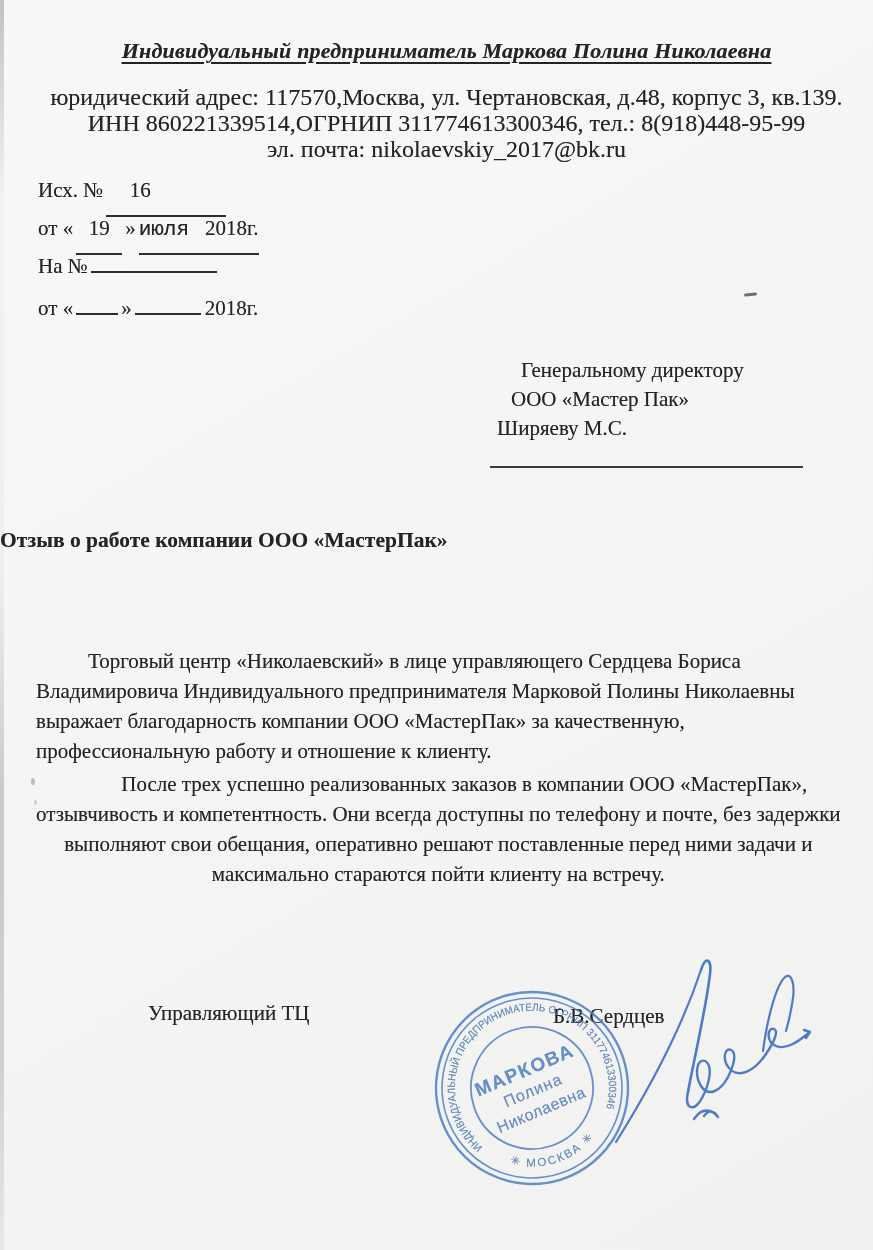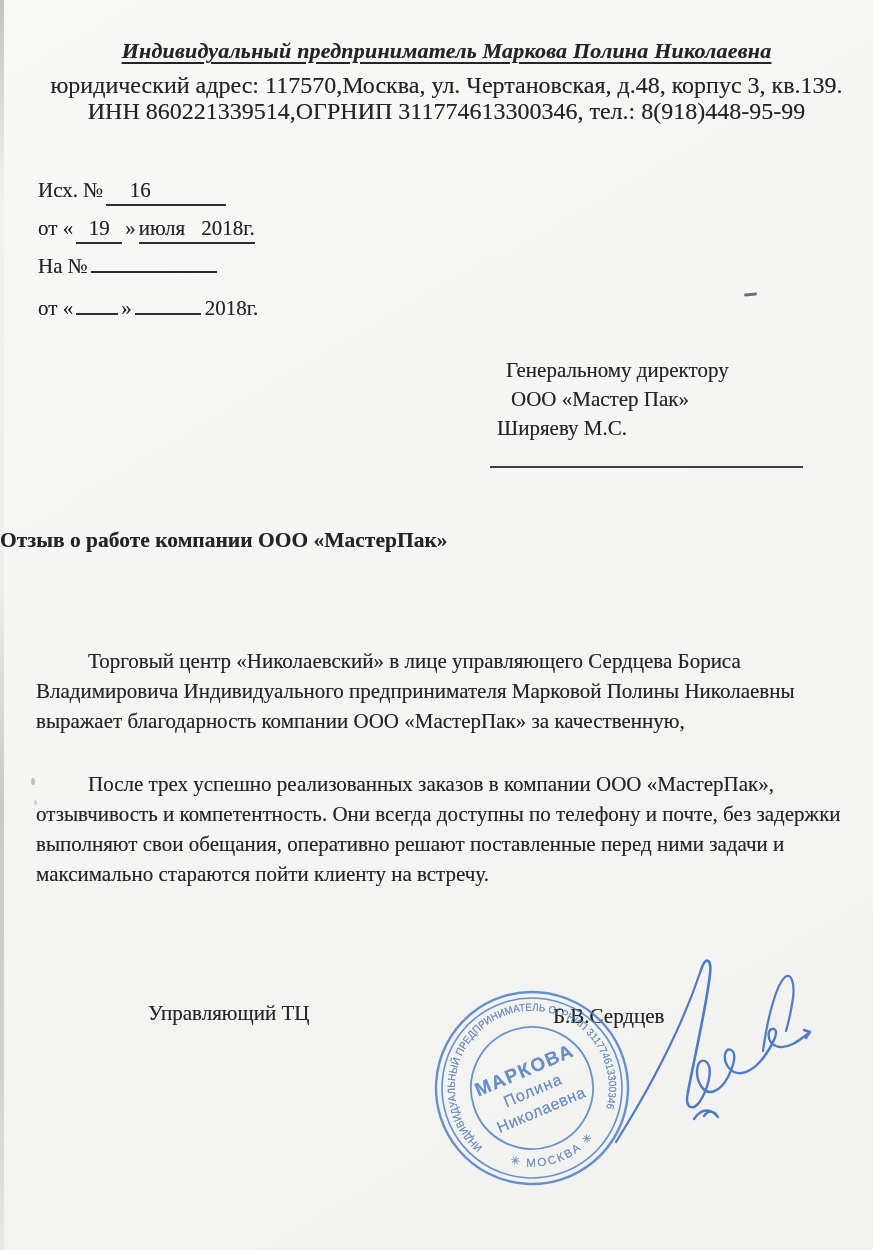--- a/index.html
+++ b/index.html
@@ -12,45 +12,45 @@
   .edge-shadow{
     position:absolute;left:0;top:0;bottom:0;width:4px;pointer-events:none;
     background:linear-gradient(180deg,rgba(70,70,70,.30),rgba(140,140,140,.05) 16%,
       rgba(140,140,140,.07) 46%,rgba(75,75,75,.26) 64%,rgba(85,85,85,.22) 86%,rgba(130,130,130,.10));
   }
   
   .letterhead{position:absolute;left:24px;right:4px;top:38px;text-align:center;}
   .lh-title{
     font-size:22px;font-weight:bold;font-style:italic;letter-spacing:.2px;
     text-decoration:underline;text-decoration-thickness:2px;text-underline-offset:4px;
-    margin-bottom:8px;
+    margin-bottom:20px;
   }
   .lh-line{font-size:24px;line-height:26px;}
   
   .ref{position:absolute;left:38px;top:178px;font-size:21px;}
   .ref-line{position:absolute;left:0;white-space:nowrap;}
   .rl1{top:0;} .rl2{top:38px;} .rl3{top:76px;} .rl4{top:118px;}
   .blank{
     display:inline-block;border-bottom:2px solid #2e2e2e;text-align:center;
-    vertical-align:baseline;padding-bottom:1px;margin-left:3px;
+    vertical-align:baseline;padding-bottom:12px;margin-left:3px;
   }
   .w120{width:120px;} .w46{width:46px;} .w98{min-width:98px;} .w126{width:126px;} .w42{width:42px;} .w66{width:66px;}
   .shift-left{display:inline-block;margin-right:52px;}
-  .mo{margin-right:16px;}
+  .mo{margin-right:16px;font-family:Liberation Mono, monospace;}
   .qc{margin-left:3px;}
   .yr-after{margin-left:4px;}
   
   .addr{position:absolute;left:497px;top:356px;font-size:21px;line-height:29px;}
-  .addr .a1{margin-left:9px;} .addr .a2{margin-left:14px;} .addr .a3{margin-left:0;}
+  .addr .a1{margin-left:24px;} .addr .a2{margin-left:14px;} .addr .a3{margin-left:0;}
   .addr-underline{position:absolute;left:490px;top:466px;width:313px;height:2px;background:#3c3c44;}
   
   .subject{position:absolute;left:0;right:12px;top:512px;font-weight:bold;font-size:21.5px;margin-top:16px;}
   
   .para{position:absolute;left:36px;font-size:21px;}
-  .p1{top:646px;} .p2{top:769px;} .p3{top:930px;}
+  .p1{top:646px;} .p2{top:769px;text-align:center;} .p3{top:930px;}
   .para .line{height:30px;line-height:30px;white-space:nowrap;}
   .indent{padding-left:52px;}
   
   .sig-title{position:absolute;left:148px;top:1001px;font-size:21px;}
   .sig-name{position:absolute;left:553px;top:1004px;font-size:21px;}
   
   .stamp{position:absolute;left:430px;top:986px;}
   .signature{position:absolute;left:598px;top:934px;}
   .stamp text{font-family:"Liberation Sans",sans-serif;}
   
@@ -64,20 +64,21 @@
 </head>
 <body>
 
 <div class="page">
   <div class="edge-shadow"></div>
 
   <header class="letterhead">
     <div class="lh-title">Индивидуальный предприниматель Маркова Полина Николаевна</div>
     <div class="lh-line">юридический адрес: 117570,Москва, ул. Чертановская, д.48, корпус 3, кв.139.</div>
     <div class="lh-line">ИНН 860221339514,ОГРНИП 311774613300346, тел.: 8(918)448-95-99</div>
+    <div class="lh-line">эл. почта: nikolaevskiy_2017@bk.ru</div>
   </header>
 
   <div class="ref">
     <div class="ref-line rl1">
       <span>Исх. №</span><span class="blank w120"><span class="shift-left">16</span></span>
     </div>
     <div class="ref-line rl2">
       <span>от «</span><span class="blank w46"><span>19</span></span><span class="qc">»</span><span class="blank w98"><span class="mo">июля</span><span>2018г.</span></span>
     </div>
     <div class="ref-line rl3">
@@ -94,20 +95,21 @@
     <div class="a3">Ширяеву М.С.</div>
   </div>
   <div class="addr-underline"></div>
 
   <div class="subject">Отзыв о работе компании ООО «МастерПак»</div>
 
   <div class="para p1">
     <div class="line indent">Торговый центр «Николаевский» в лице управляющего Сердцева Бориса</div>
     <div class="line">Владимировича Индивидуального предпринимателя Марковой Полины Николаевны</div>
     <div class="line">выражает благодарность компании ООО «МастерПак» за качественную,</div>
+    <div class="line">профессиональную работу и отношение к клиенту.</div>
   </div>
   <div class="para p2">
     <div class="line indent">После трех успешно реализованных заказов в компании ООО «МастерПак»,</div>
     <div class="line">отзывчивость и компетентность. Они всегда доступны по телефону и почте, без задержки</div>
     <div class="line">выполняют свои обещания, оперативно решают поставленные перед ними задачи и</div>
     <div class="line">максимально стараются пойти клиенту на встречу.</div>
   </div>
 
   <div class="sig-title">Управляющий ТЦ</div>
   <div class="sig-name">Б.В.Сердцев</div>

